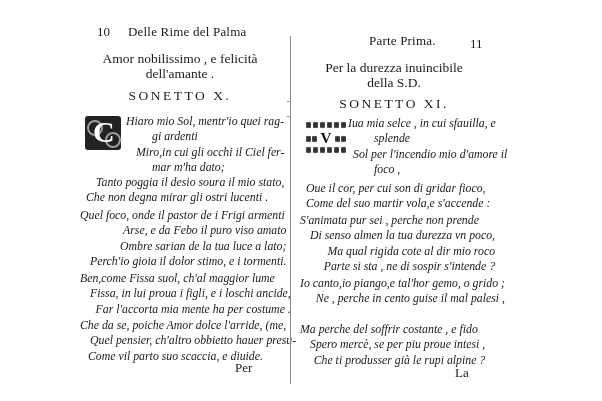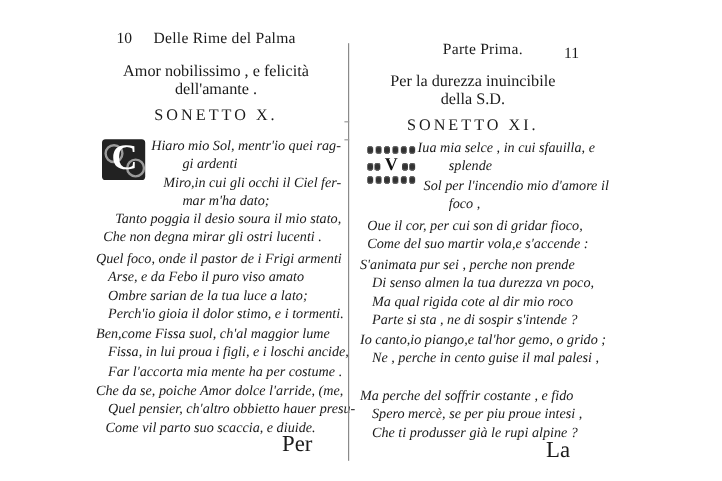--- a/index.html
+++ b/index.html
@@ -11,23 +11,23 @@
   .gutter { position: absolute; left: 290px; top: 36px; width: 1px; height: 348px;
             background: #8a8a8a; }
   .gutter-tick { position: absolute; left: 0px; width: 4px; height: 1px; background: #999; }
 
   .running-head { position: absolute; font-size: 13px; letter-spacing: 0.2px; }
   .folio { position: absolute; font-size: 13px; }
   .title { position: absolute; text-align: center; font-size: 13.5px; line-height: 15px; }
   .sonetto { position: absolute; text-align: center; font-size: 13.5px; letter-spacing: 2.5px; }
   .stanza { position: absolute; font-style: italic; font-size: 11.8px; line-height: 15.3px; }
   .stanza .ln { display: block; white-space: nowrap; }
-  .indent1 { padding-left: 10px; }
+  .indent1 { padding-left: 10px; text-align: right; }
   .indent2 { padding-left: 26px; }
-  .catchword { position: absolute; font-size: 19px; }
+  .catchword { position: absolute; font-size: 13px; }
 
   .initial-ornate { position: absolute; width: 36px; height: 34px; background: #222;
                     border-radius: 3px; overflow: hidden; }
   .initial-ornate .letter { position: absolute; left: 8px; top: 1px; color: #fff; font-size: 30px;
                             font-weight: bold; font-style: normal; line-height: 30px; }
   .initial-ornate .swirl { position: absolute; border: 2px solid #fff; border-radius: 50%; opacity: .55; }
 
   .initial-flower { position: absolute; width: 40px; height: 35px; }
   .initial-flower .row { display: flex; justify-content: space-between; height: 10px; }
   .initial-flower .dot { width: 5px; height: 8px; background: radial-gradient(circle, #333 40%, #777 70%, transparent 75%); }

